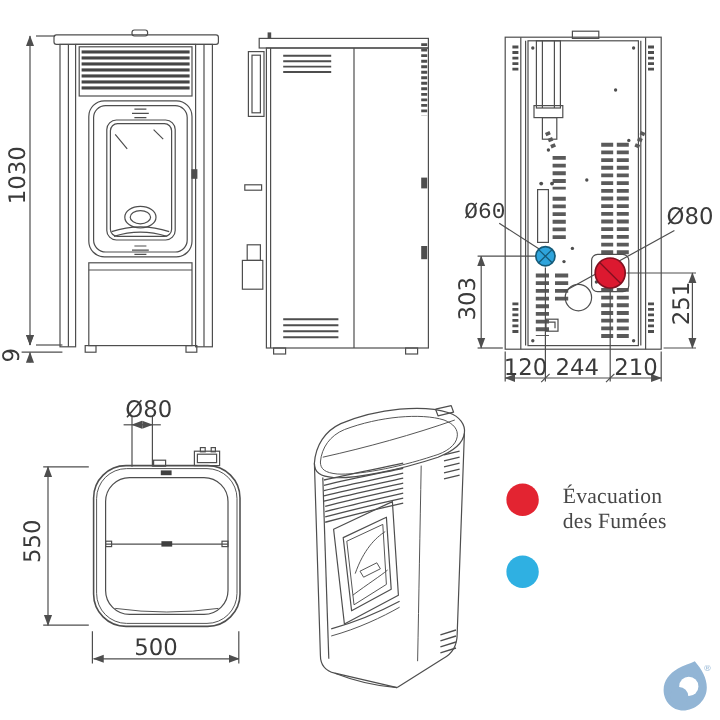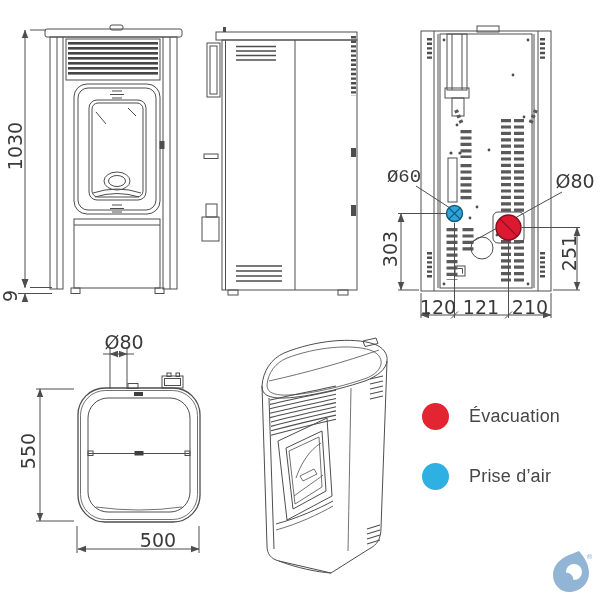--- a/index.html
+++ b/index.html
@@ -7,21 +7,21 @@
     position:relative;width:600px;height:600px;background:#ffffff;overflow:hidden;
     font-family:"Liberation Sans",sans-serif;
   }
   #lineart{position:absolute;left:0;top:0;}
   .dim{
     position:absolute;color:#3a3a3a;font-family:"DejaVu Sans",sans-serif;
     font-size:19px;line-height:19px;white-space:nowrap;
     transform:translate(-50%,-50%);
   }
   .dim.rot{transform:translate(-50%,-50%) rotate(-90deg);}
-  .legend-row{position:absolute;display:flex;align-items:center;}
+  .legend-row{position:absolute;display:flex;align-items:flex-start;font-family:Liberation Serif, serif;}
   .legend-dot{width:27px;height:27px;border-radius:50%;flex:0 0 27px;}
   .dot-red{background:#e32431;}
   .dot-blue{background:#2fb0e2;}
   .legend-text{
     margin-left:20px;font-size:18px;line-height:21px;color:#474747;
     font-weight:500;letter-spacing:.2px;white-space:nowrap;
   }
   #logo{position:absolute;left:550px;top:545px;}
   #logo .r-mark{font-size:7px;fill:#92b5d5;font-family:"DejaVu Sans",sans-serif;}
 </style>
@@ -258,36 +258,36 @@
     </g>
   </svg>
 
   <div class="dim rot" style="left:15px;top:146px;">1030</div>
   <div class="dim rot" style="left:10px;top:296px;">9</div>
   <div class="dim" style="left:404px;top:177px;font-family:Liberation Mono, monospace;">Ø60</div>
   <div class="dim" style="left:575px;top:181px;">Ø80</div>
   <div class="dim rot" style="left:390px;top:249px;">303</div>
   <div class="dim rot" style="left:569px;top:253px;">251</div>
   <div class="dim" style="left:438px;top:307px;">120</div>
-  <div class="dim" style="left:481px;top:307px;">121</div>
+  <div class="dim" style="left:481px;top:307px;">244</div>
   <div class="dim" style="left:530px;top:307px;">210</div>
   <div class="dim" style="left:124px;top:342px;">Ø80</div>
   <div class="dim rot" style="left:28px;top:451px;">550</div>
-  <div class="dim" style="left:158px;top:540px;text-align:center;">500</div>
+  <div class="dim" style="left:130px;top:540px;text-align:center;">500</div>
 
   <div class="legend-row" style="left:422px;top:403px;">
     <div class="legend-dot dot-red"></div>
     <div class="legend-text">
       <div>Évacuation</div>
+      <div>des Fumées</div>
     </div>
   </div>
   <div class="legend-row" style="left:422px;top:463px;">
     <div class="legend-dot dot-blue"></div>
     <div class="legend-text">
-      <div>Prise d’air</div>
     </div>
   </div>
 
   <svg id="logo" width="46" height="52" viewBox="0 0 46 52">
     <path d="M29,6 C35,13 39,20 39,28 C39,38 31,46 21,47 C11,48 3,40 3,30 C3,22 8,16 15,12 C20,9 25,8 29,6 Z" fill="#92b5d5"></path>
     <circle cx="24" cy="27" r="8" fill="#ffffff"></circle>
     <circle cx="16" cy="35" r="7.5" fill="#92b5d5"></circle>
     <text x="36" y="14" class="r-mark">®</text>
   </svg>
 

